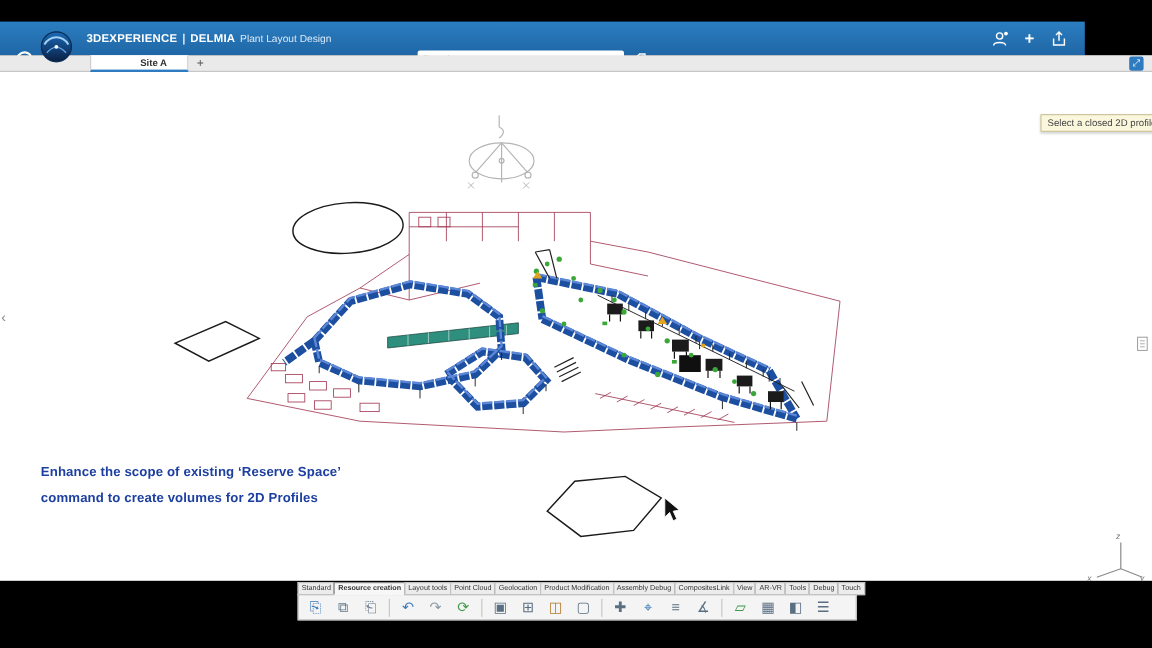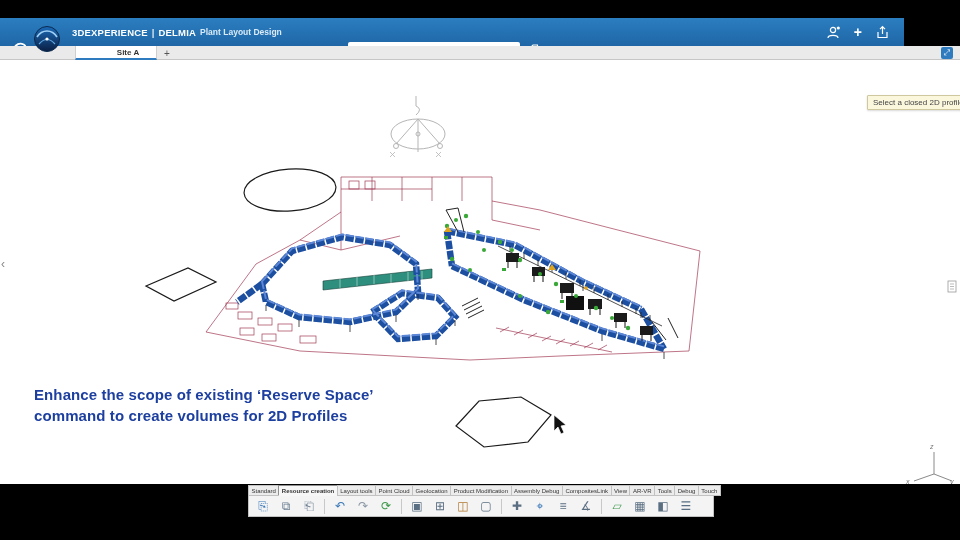--- a/index.html
+++ b/index.html
@@ -11,21 +11,21 @@
   .lb-bottom{top:524px;height:16px;}
 
   
   .topbar{position:absolute;left:0;top:18px;width:904px;height:28px;
           background:linear-gradient(#2b7ec0,#1f66a6);}
   .ds-logo{position:absolute;left:9px;top:21px;}
   .brand{position:absolute;left:72px;top:0;height:28px;display:flex;align-items:center;gap:4px;
          color:#fff;font-size:9.5px;white-space:nowrap;}
   .brand .b{font-weight:bold;letter-spacing:.2px;}
   .brand .sep{font-weight:bold;opacity:.85;}
-  .brand .mod{font-size:8.5px;color:#d9eaf8;font-weight:bold;}
+  .brand .mod{font-size:8.5px;color:#d9eaf8;font-weight:normal;}
   .search-box{position:absolute;left:348px;top:24px;width:172px;height:15px;background:#fff;
               border-radius:2px;display:flex;align-items:center;}
   .search-box input{flex:1;border:none;outline:none;background:transparent;font-size:8px;
                     padding:0 4px;color:#333;font-family:"Liberation Sans",sans-serif;}
   .search-glyph{font-size:10px;color:#666;padding:0 4px 0 0;line-height:1;cursor:pointer;}
   .tag-btn{position:absolute;left:526px;top:25px;}
   .tb-right{position:absolute;right:14px;top:0;height:28px;display:flex;align-items:center;gap:13px;}
   .tb-ic{color:#fff;display:flex;align-items:center;justify-content:center;}
   .plus-ic{font-size:14px;font-weight:bold;line-height:1;}
 
@@ -41,21 +41,21 @@
               font-size:8px;font-weight:bold;color:#333;padding-left:24px;}
   .tab-new{position:absolute;left:160px;top:0;height:14px;display:flex;align-items:center;
            font-size:10px;color:#555;padding:0 4px;cursor:pointer;}
   .expand-btn{position:absolute;right:7px;top:1px;width:12px;height:12px;background:#2e7bbf;
               color:#fff;font-size:8px;display:flex;align-items:center;justify-content:center;
               border-radius:2px;cursor:pointer;}
 
   
   .canvas{position:absolute;left:0;top:60px;width:960px;height:424px;background:#fff;}
   .annotation{position:absolute;left:34px;top:384px;width:360px;color:#1c3fa0;
-              font-size:15px;font-weight:bold;line-height:21px;letter-spacing:.1px;}
+              font-size:11px;font-weight:bold;line-height:21px;letter-spacing:.1px;}
   .prompt{position:absolute;left:867px;top:95px;background:#fbf7dd;border:1px solid #cfc89f;
           font-size:8px;color:#444;padding:2px 5px;border-radius:1px;
           box-shadow:0 1px 2px rgba(0,0,0,.15);white-space:nowrap;}
   .edge-left{position:absolute;left:1px;top:258px;color:#888;font-size:12px;line-height:1;cursor:pointer;}
   .edge-right{position:absolute;right:3px;top:280px;cursor:pointer;}
 
   
   .actionbar{position:absolute;left:248px;top:485px;}
   .ab-tabs{display:flex;align-items:flex-end;margin-bottom:-1px;position:relative;z-index:2;}
   .ab-tab{font-size:6px;color:#333;background:#ececec;border:1px solid #c2c2c2;border-right:none;

